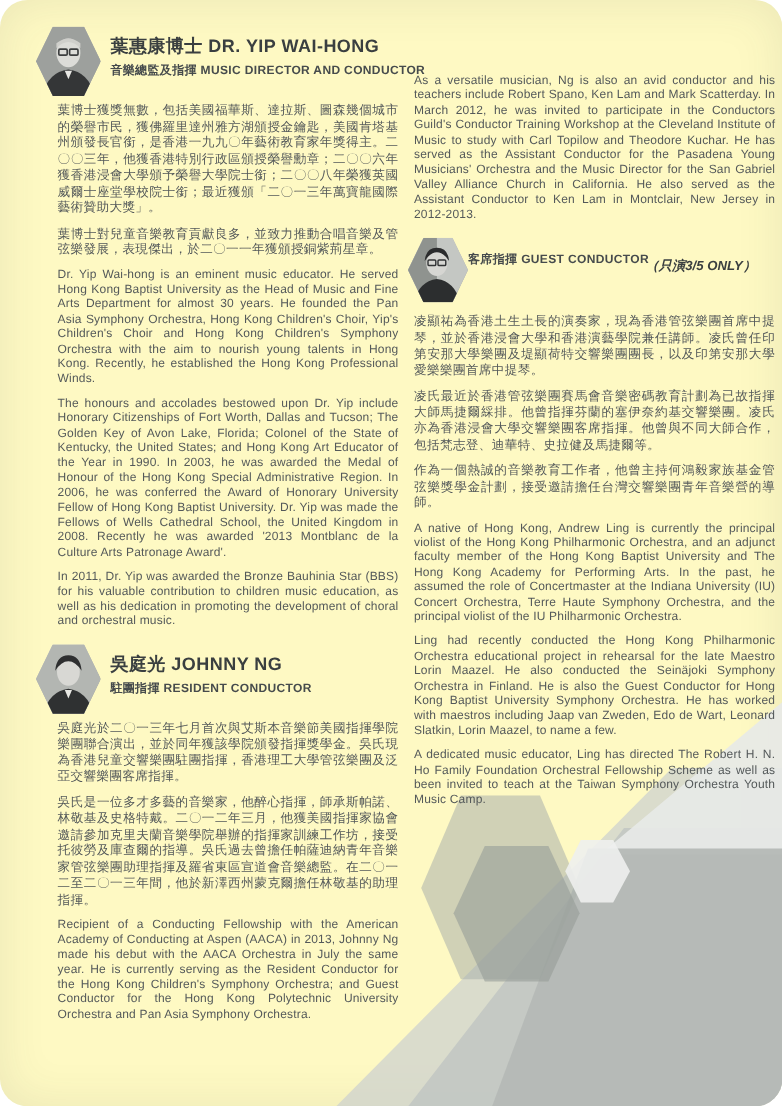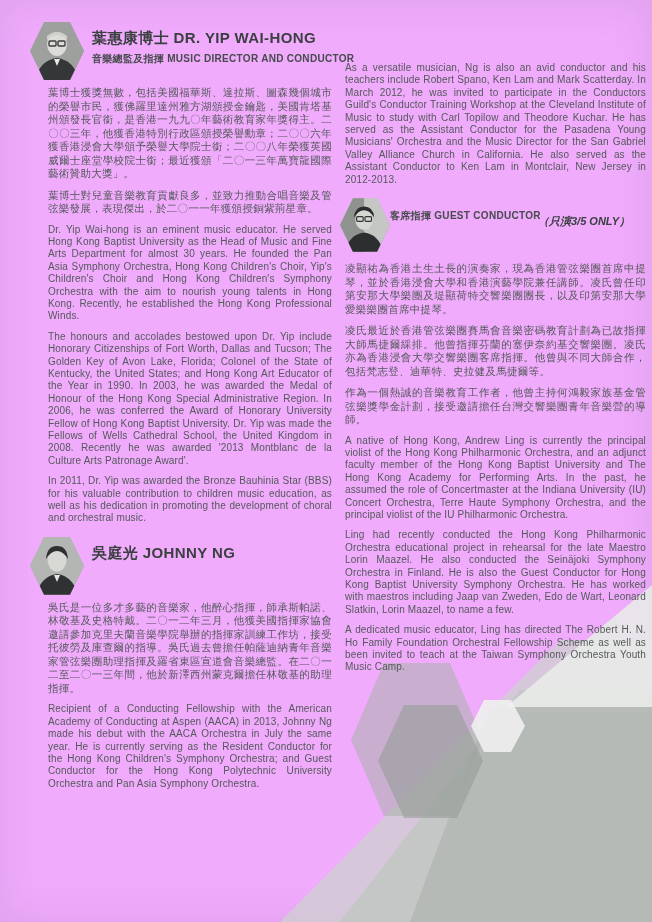--- a/index.html
+++ b/index.html
@@ -1,22 +1,23 @@
 <!DOCTYPE html>
 <html><head>
 <meta charset="utf-8">
 <style>
   html,body{margin:0;padding:0;}
   .page{
     position:relative;
     width:652px;height:922px;
-    background:#f0abfc;
+    background:#fef9c3;
     overflow:hidden;
     font-family:"Liberation Sans","DejaVu Sans",sans-serif;
     box-shadow:inset 0 0 40px rgba(60,70,65,0.10);
+    border-radius:23px;
   }
   .deco{position:absolute;left:0;top:0;width:652px;height:922px;z-index:1;}
   .col{position:absolute;z-index:2;}
   .col-left{left:48px;top:22px;width:284px;}
   .col-right{left:345px;top:30px;width:301px;margin-top:32px;}
   .bio-header{position:relative;min-height:58px;margin-bottom:6px;}
   .bio-header .head-text{margin-left:44px;padding-top:7px;}
   .hex-photo{
     position:absolute;top:0;left:-18px;width:54px;height:58px;
     clip-path:polygon(26% 0%,74% 0%,100% 50%,74% 100%,26% 100%,0% 50%);
@@ -95,23 +96,25 @@
         <svg viewBox="0 0 54 58">
           <rect width="54" height="58" fill="#b3b6b2"></rect>
           <ellipse cx="27" cy="23" rx="9.5" ry="11.5" fill="#d8d8d4"></ellipse>
           <path d="M16,22 Q17,9 27,9 Q37,9 38,22 Q33,14 27,14 Q21,14 16,22 Z" fill="#2e2f30"></path>
           <path d="M6,58 Q11,39 27,37 Q43,39 48,58 Z" fill="#2f3132"></path>
           <path d="M24,38 L27,45 L30,38 Z" fill="#e8e8e4"></path>
         </svg>
       </div>
       <div class="head-text">
         <div class="bio-name">吳庭光 JOHNNY NG</div>
+        <div class="bio-title">駐團指揮 RESIDENT CONDUCTOR</div>
       </div>
     </div>
 
+    <p class="zh">吳庭光於二〇一三年七月首次與艾斯本音樂節美國指揮學院樂團聯合演出，並於同年獲該學院頒發指揮獎學金。吳氏現為香港兒童交響樂團駐團指揮，香港理工大學管弦樂團及泛亞交響樂團客席指揮。</p>
     <p class="zh">吳氏是一位多才多藝的音樂家，他醉心指揮，師承斯帕諾、林敬基及史格特戴。二〇一二年三月，他獲美國指揮家協會邀請參加克里夫蘭音樂學院舉辦的指揮家訓練工作坊，接受托彼勞及庫查爾的指導。吳氏過去曾擔任帕薩迪納青年音樂家管弦樂團助理指揮及羅省東區宣道會音樂總監。在二〇一二至二〇一三年間，他於新澤西州蒙克爾擔任林敬基的助理指揮。</p>
     <p class="en">Recipient of a Conducting Fellowship with the American Academy of Conducting at Aspen (AACA) in 2013, Johnny Ng made his debut with the AACA Orchestra in July the same year.  He is currently serving as the Resident Conductor for the Hong Kong Children's Symphony Orchestra; and Guest Conductor for the Hong Kong Polytechnic University Orchestra and Pan Asia Symphony Orchestra.</p>
   </div>
 
   <div class="col col-right">
 
     <p class="en">As a versatile musician, Ng is also an avid conductor and his teachers include Robert Spano, Ken Lam and Mark Scatterday.  In March 2012, he was invited to participate in the Conductors Guild's Conductor Training Workshop at the Cleveland Institute of Music to study with Carl Topilow and Theodore Kuchar.  He has served as the Assistant Conductor for the Pasadena Young Musicians' Orchestra and the Music Director for the San Gabriel Valley Alliance Church in California.  He also served as the Assistant Conductor to Ken Lam in Montclair, New Jersey in 2012-2013.</p>
 
     <div class="bio-header section-gap">
       <div class="hex-photo small">

